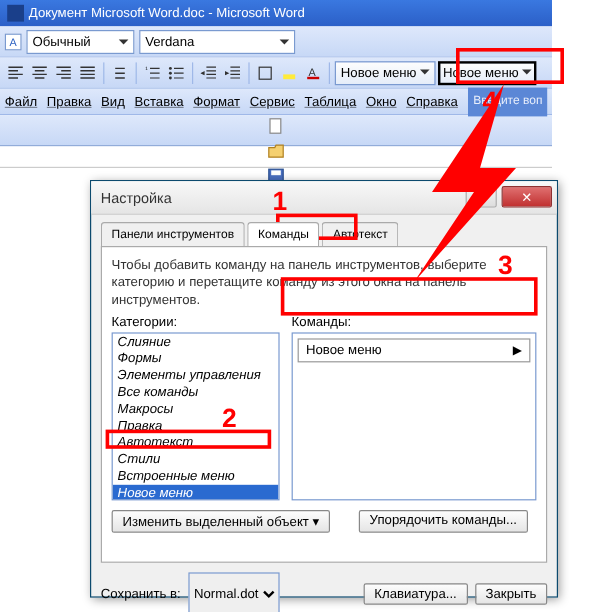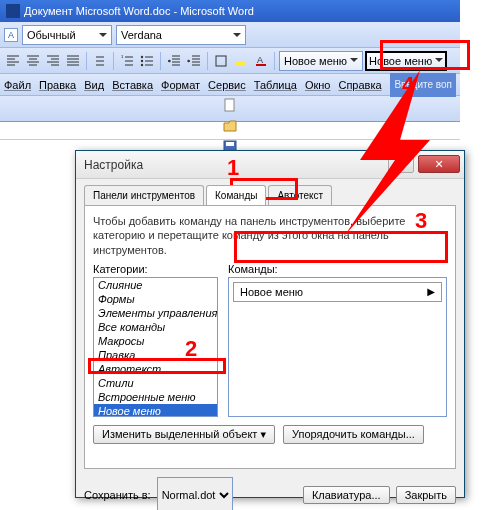--- a/index.html
+++ b/index.html
@@ -235,21 +235,21 @@
     <div class="dlg-close">✕</div>
   </div>
   <div class="tabs">
     <div class="tab">Панели инструментов</div>
     <div class="tab active">Команды</div>
     <div class="tab">Автотекст</div>
   </div>
   <div class="tab-panel">
     <div class="instr">Чтобы добавить команду на панель инструментов, выберите категорию и перетащите команду из этого окна на панель инструментов.</div>
     <div class="cols">
-      <div style="width:125px">
+      <div style="width:140px">
         <span class="col-label">Категории:</span>
         <div class="listbox" id="cat-list">
             <div class="item">Слияние</div>
             <div class="item">Формы</div>
             <div class="item">Элементы управления</div>
             <div class="item">Все команды</div>
             <div class="item">Макросы</div>
             <div class="item">Правка</div>
             <div class="item">Автотекст</div>
             <div class="item">Стили</div>
@@ -260,21 +260,21 @@
       <div style="flex:1">
         <span class="col-label">Команды:</span>
         <div class="cmd-list">
           <div class="cmd-item">
             <span>Новое меню</span>
               <span class="arrow">▶</span>
           </div>
         </div>
       </div>
     </div>
-    <div style="display:flex;gap:8px;margin-top:8px">
+    <div style="display:flex;gap:24px;margin-top:8px">
       <button class="btn"><span>Изменить выделенный объект</span> ▾</button>
       <button class="btn">Упорядочить команды...</button>
     </div>
   </div>
   <div class="footer">
     <span>Сохранить в:</span>
     <select class="save-in"><option>Normal.dot</option></select>
     <span class="spacer"></span>
     <button class="btn">Клавиатура...</button>
     <button class="btn">Закрыть</button>

